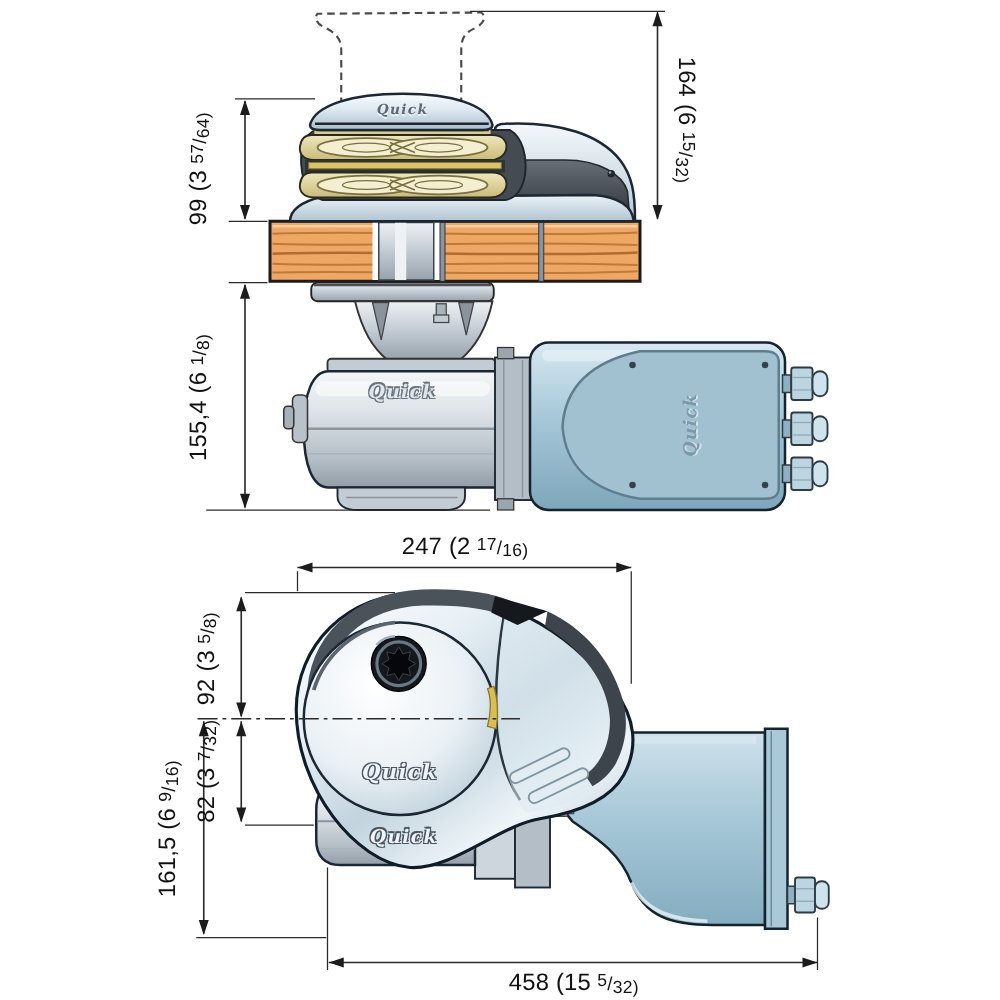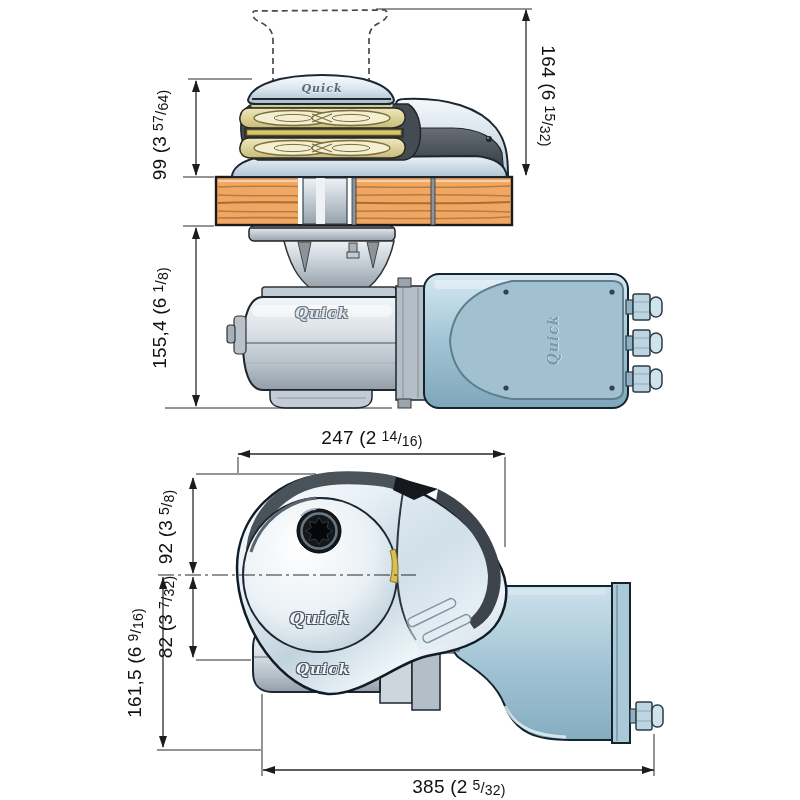--- a/index.html
+++ b/index.html
@@ -327,37 +327,37 @@
 
 <div class="dim rot-ccw" style="left:160px;top:135px">
   <span>99 (3</span><span class="fn">57</span><span class="fs">/</span><span class="fd">64)</span>
 </div>
 
 <div class="dim rot-ccw" style="left:160px;top:318px">
   <span>155,4 (6</span><span class="fn">1</span><span class="fs">/</span><span class="fd">8)</span>
 </div>
 
 <div class="dim" style="left:372px;top:438px">
-  <span>247 (2</span><span class="fn">14</span><span class="fs">/</span><span class="fd">16)</span>
+  <span>247 (2</span><span class="fn">17</span><span class="fs">/</span><span class="fd">16)</span>
 </div>
 
 <div class="dim rot-ccw" style="left:166px;top:527px">
   <span>92 (3</span><span class="fn">5</span><span class="fs">/</span><span class="fd">8)</span>
 </div>
 
 <div class="dim rot-ccw" style="left:166px;top:617px">
   <span>82 (3</span><span class="fn">7</span><span class="fs">/</span><span class="fd">32)</span>
 </div>
 
 <div class="dim rot-ccw" style="left:135px;top:663px">
   <span>161,5 (6</span><span class="fn">9</span><span class="fs">/</span><span class="fd">16)</span>
 </div>
 
 <div class="dim" style="left:459px;top:787px">
-  <span>385 (2</span><span class="fn">5</span><span class="fs">/</span><span class="fd">32)</span>
+  <span>458 (15</span><span class="fn">5</span><span class="fs">/</span><span class="fd">32)</span>
 </div>
 
 <div class="logo logo-cap" style="left:322px;top:88px">Quick</div>
 <div class="logo logo-emboss" style="left:322px;top:313px">Quick</div>
 <div class="logo logo-motor" style="left:553px;top:340px">Quick</div>
 <div class="logo logo-outline" style="left:320px;top:618px">Quick</div>
 <div class="logo logo-outline logo-plan-gear" style="left:323px;top:669px">Quick</div>
 
 </div>
 

